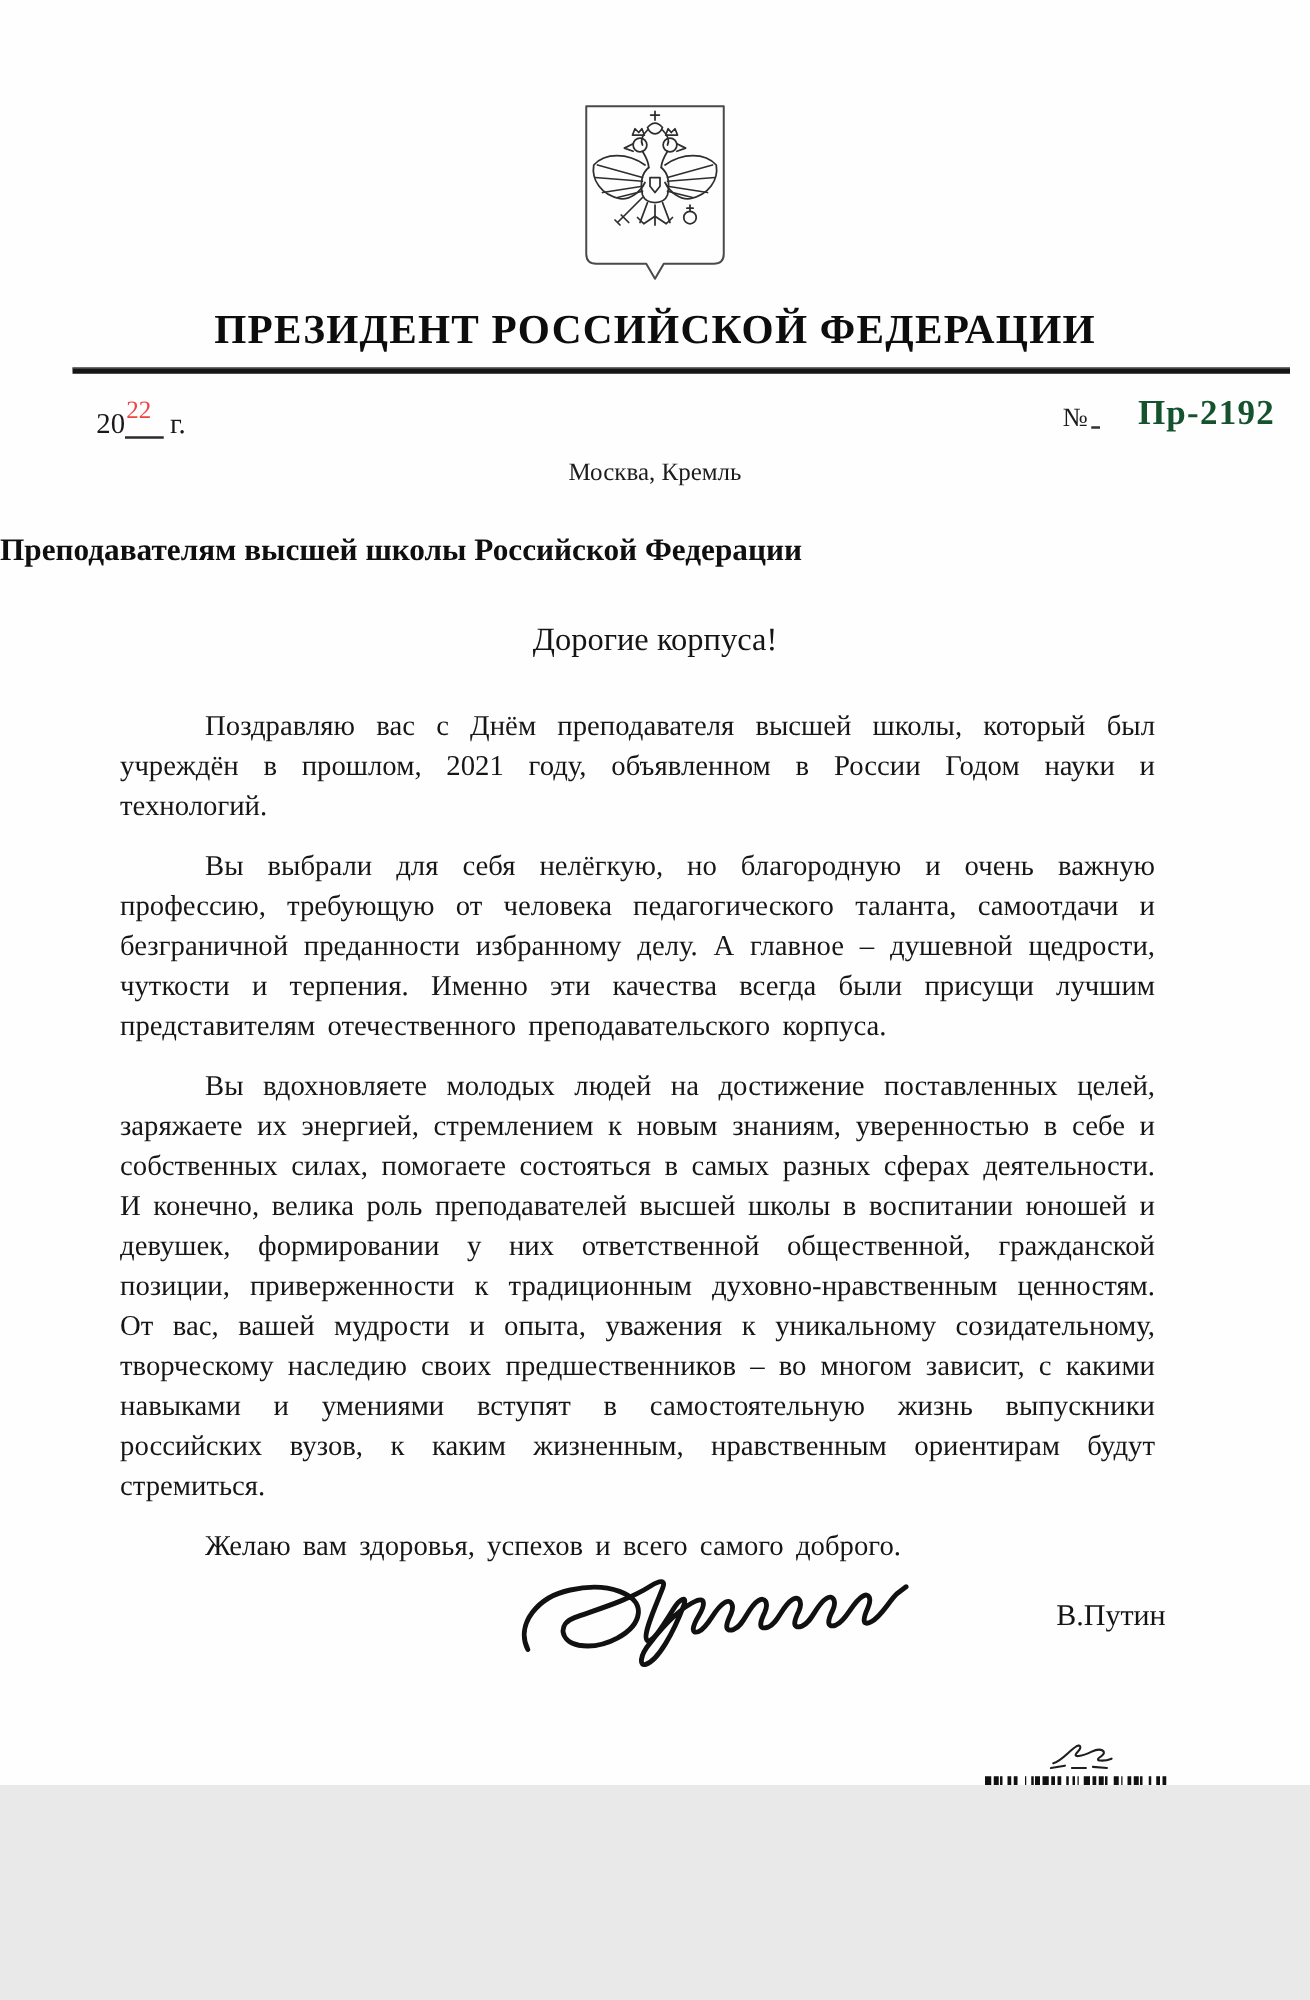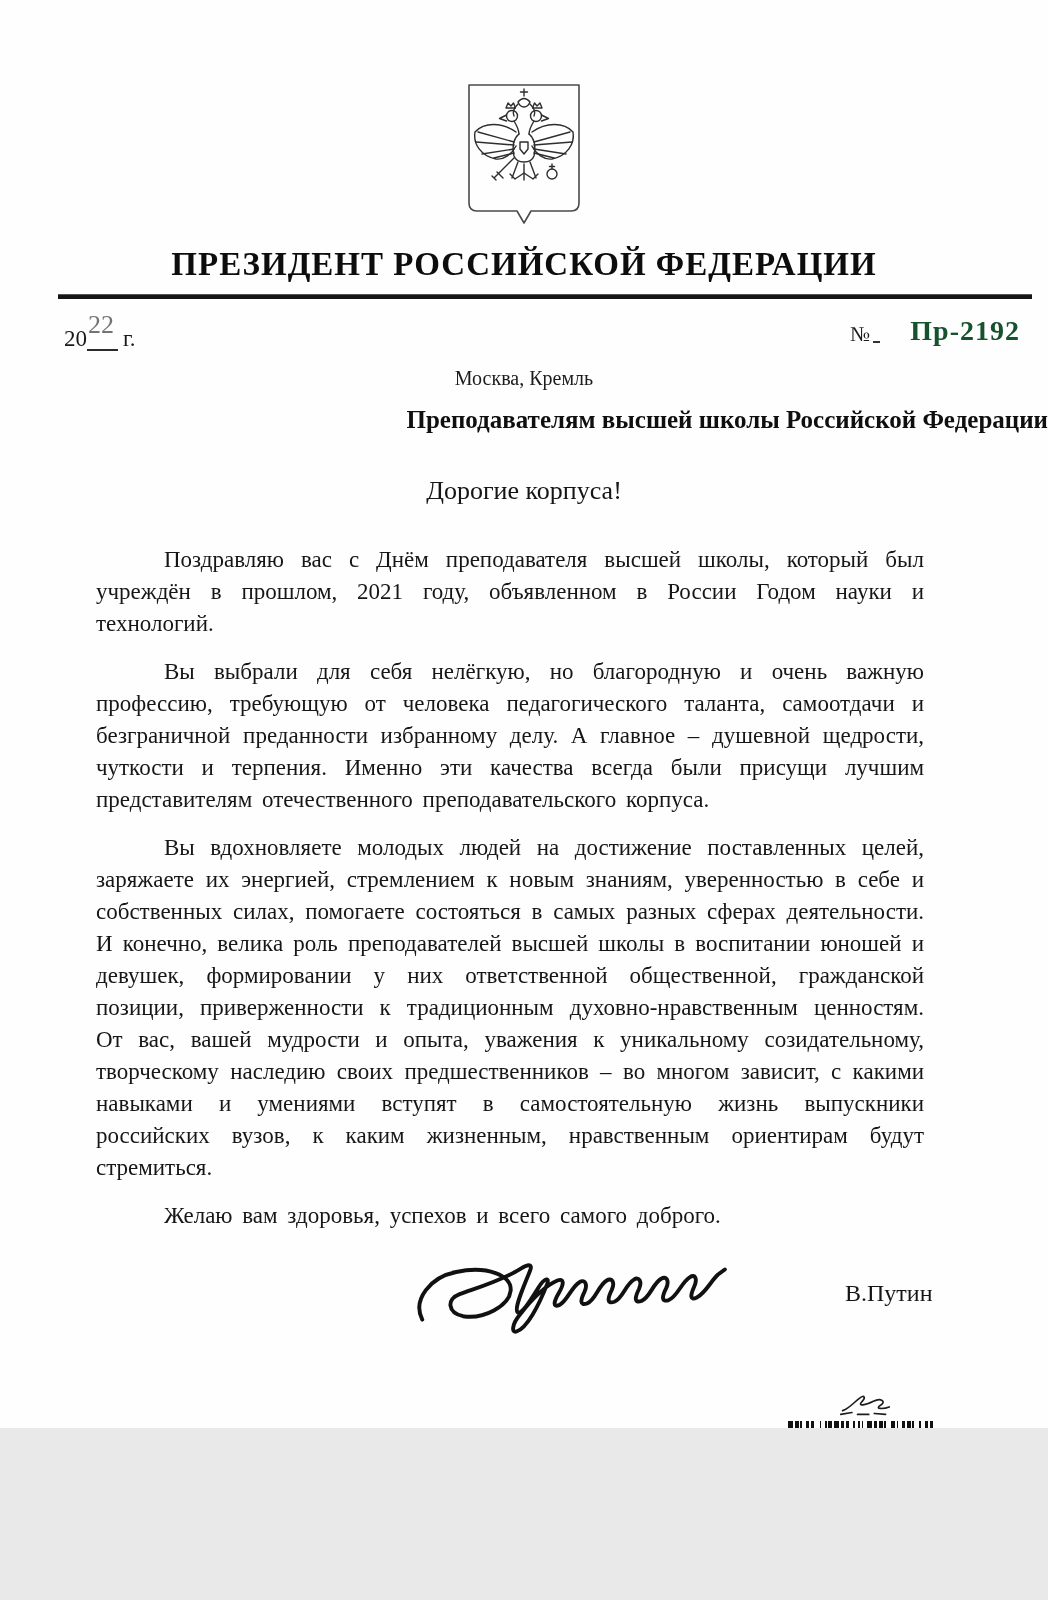--- a/index.html
+++ b/index.html
@@ -26,30 +26,30 @@
   .dateline{
     margin:4px 28px 0 62px;
     display:flex;justify-content:space-between;align-items:flex-end;
     height:48px;
   }
   .date-left{display:flex;align-items:flex-end;}
   .blank-line{display:inline-block;border-bottom:2px solid #2b2b2b;position:relative;height:40px;}
   .blank-long{width:201px;}
   .blank-short{width:31px;margin-left:0;}
   .hand-date{position:absolute;left:50px;bottom:4px;font-size:27px;white-space:nowrap;color:#141414;}
-  .hand-year{position:absolute;left:1px;bottom:9px;font-size:26px;color:#737373;}
-  .printed-20{font-size:23px;margin-left:2px;transform:translateY(1px);}
+  .hand-year{position:absolute;left:1px;bottom:9px;font-size:20px;color:#ef4444;}
+  .printed-20{font-size:23px;margin-left:15px;transform:translateY(1px);}
   .g-suffix{font-size:23px;margin-left:5px;transform:translateY(1px);}
   .date-right{display:flex;align-items:flex-end;padding-bottom:4px;}
   .num-label{font-size:21px;color:#1c1c1c;}
   .num-dash{display:inline-block;width:7px;border-bottom:2px solid #333;margin:0 0 4px 3px;}
   .num-value{font-weight:bold;font-size:28px;margin-left:30px;letter-spacing:1px;color:#14532d;}
   
   .place{text-align:center;font-size:20px;margin-top:16px;color:#1c1c1c;}
-  .addressee{text-align:right;font-size:25px;font-weight:bold;margin-top:16px;color:#0f0f0f;}
+  .addressee{text-align:left;font-size:25px;font-weight:bold;margin-top:37px;color:#0f0f0f;}
   .salutation{text-align:center;font-size:26px;margin-top:42px;color:#151515;}
   
   .body{margin:38px 108px 0 80px;}
   .body p{
     margin:16px;font-size:23px;line-height:32px;
     text-align:justify;text-indent:68px;word-spacing:4px;
     color:#161616;
   }
   
   .sig-svg{position:absolute;left:382px;top:1238px;width:378px;height:102px;}

